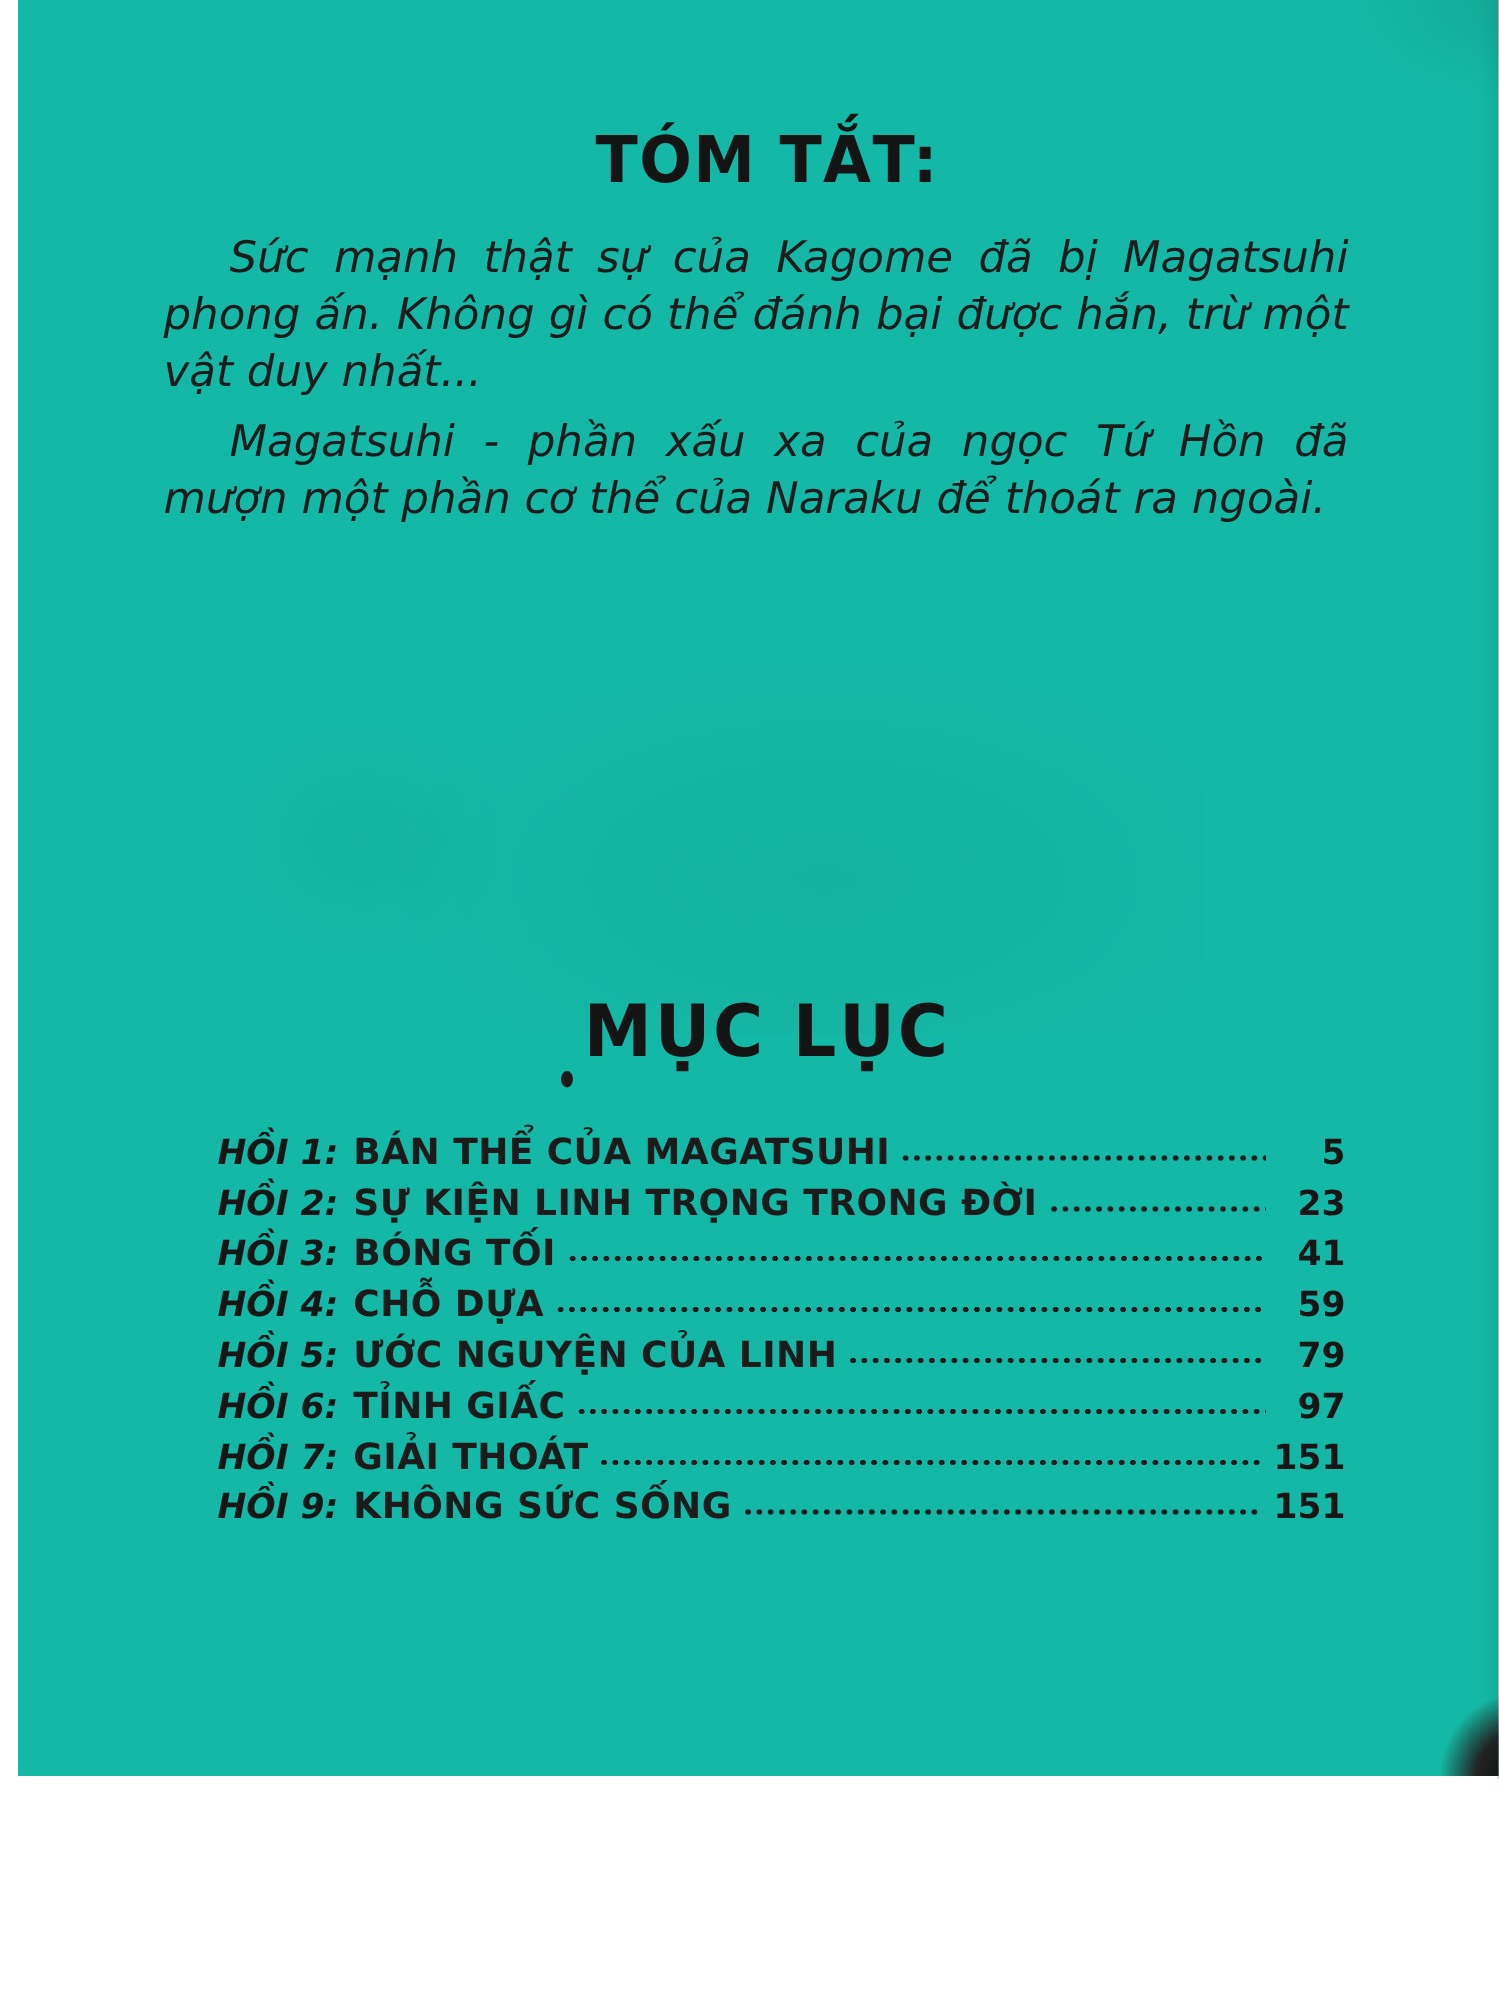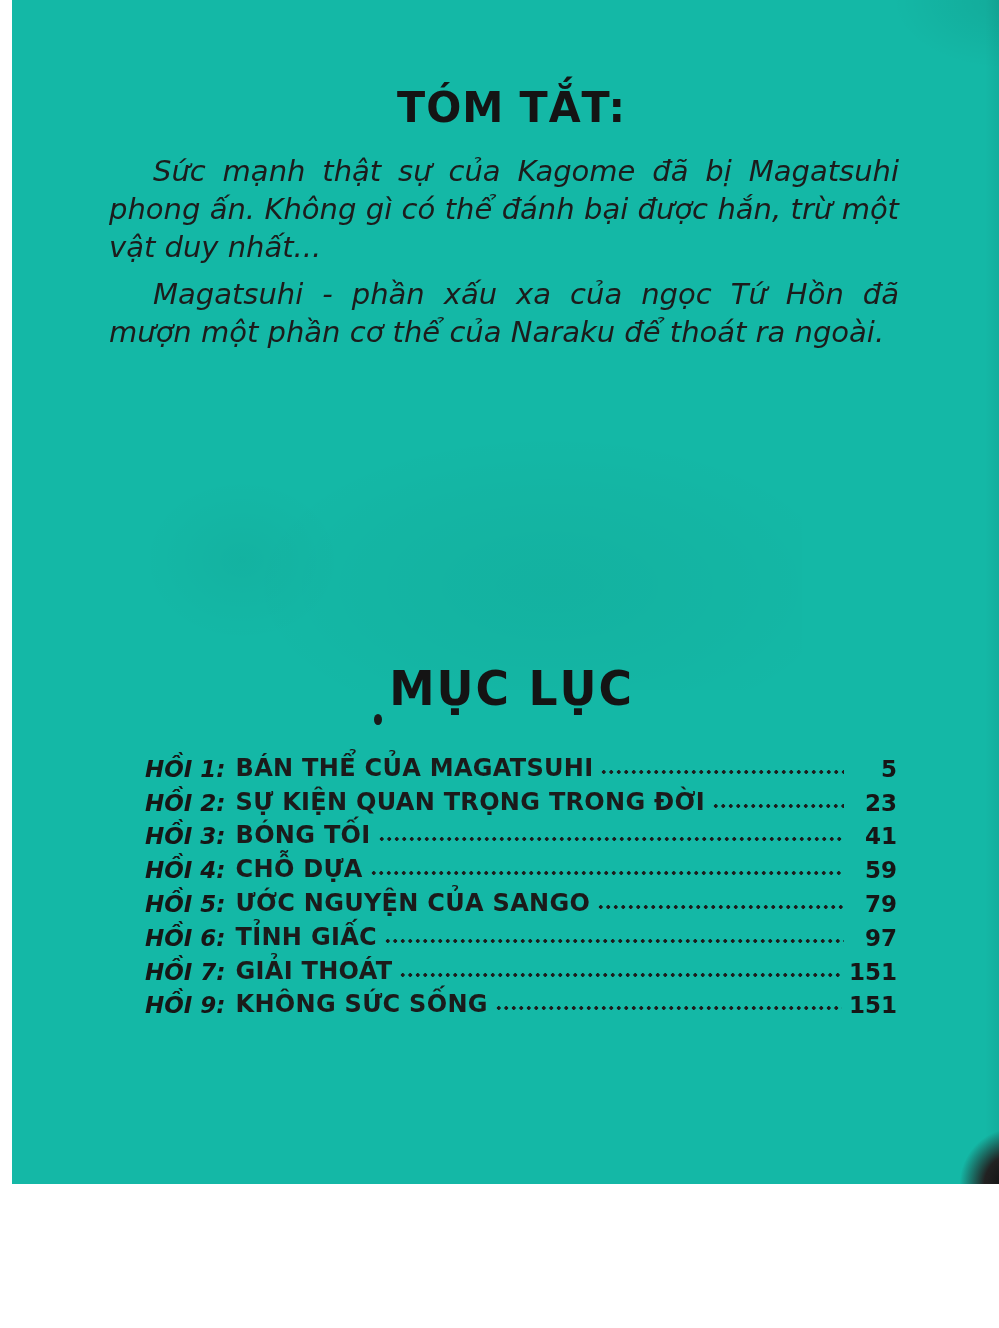--- a/index.html
+++ b/index.html
@@ -197,39 +197,39 @@
 
   <div class="toc-list">
     <div class="toc-row">
       <span class="toc-label">HỒI 1:</span>
       <span class="toc-title">BÁN THỂ CỦA MAGATSUHI</span>
       <span class="toc-leader"></span>
       <span class="toc-page">5</span>
     </div>
     <div class="toc-row">
       <span class="toc-label">HỒI 2:</span>
-      <span class="toc-title">SỰ KIỆN QUAN TRỌNG TRONG ĐỜI</span>
+      <span class="toc-title">SỰ KIỆN LINH TRỌNG TRONG ĐỜI</span>
       <span class="toc-leader"></span>
       <span class="toc-page">23</span>
     </div>
     <div class="toc-row">
       <span class="toc-label">HỒI 3:</span>
       <span class="toc-title">BÓNG TỐI</span>
       <span class="toc-leader"></span>
       <span class="toc-page">41</span>
     </div>
     <div class="toc-row">
       <span class="toc-label">HỒI 4:</span>
       <span class="toc-title">CHỖ DỰA</span>
       <span class="toc-leader"></span>
       <span class="toc-page">59</span>
     </div>
     <div class="toc-row">
       <span class="toc-label">HỒI 5:</span>
-      <span class="toc-title">ƯỚC NGUYỆN CỦA SANGO</span>
+      <span class="toc-title">ƯỚC NGUYỆN CỦA LINH</span>
       <span class="toc-leader"></span>
       <span class="toc-page">79</span>
     </div>
     <div class="toc-row">
       <span class="toc-label">HỒI 6:</span>
       <span class="toc-title">TỈNH GIẤC</span>
       <span class="toc-leader"></span>
       <span class="toc-page">97</span>
     </div>
     <div class="toc-row">

